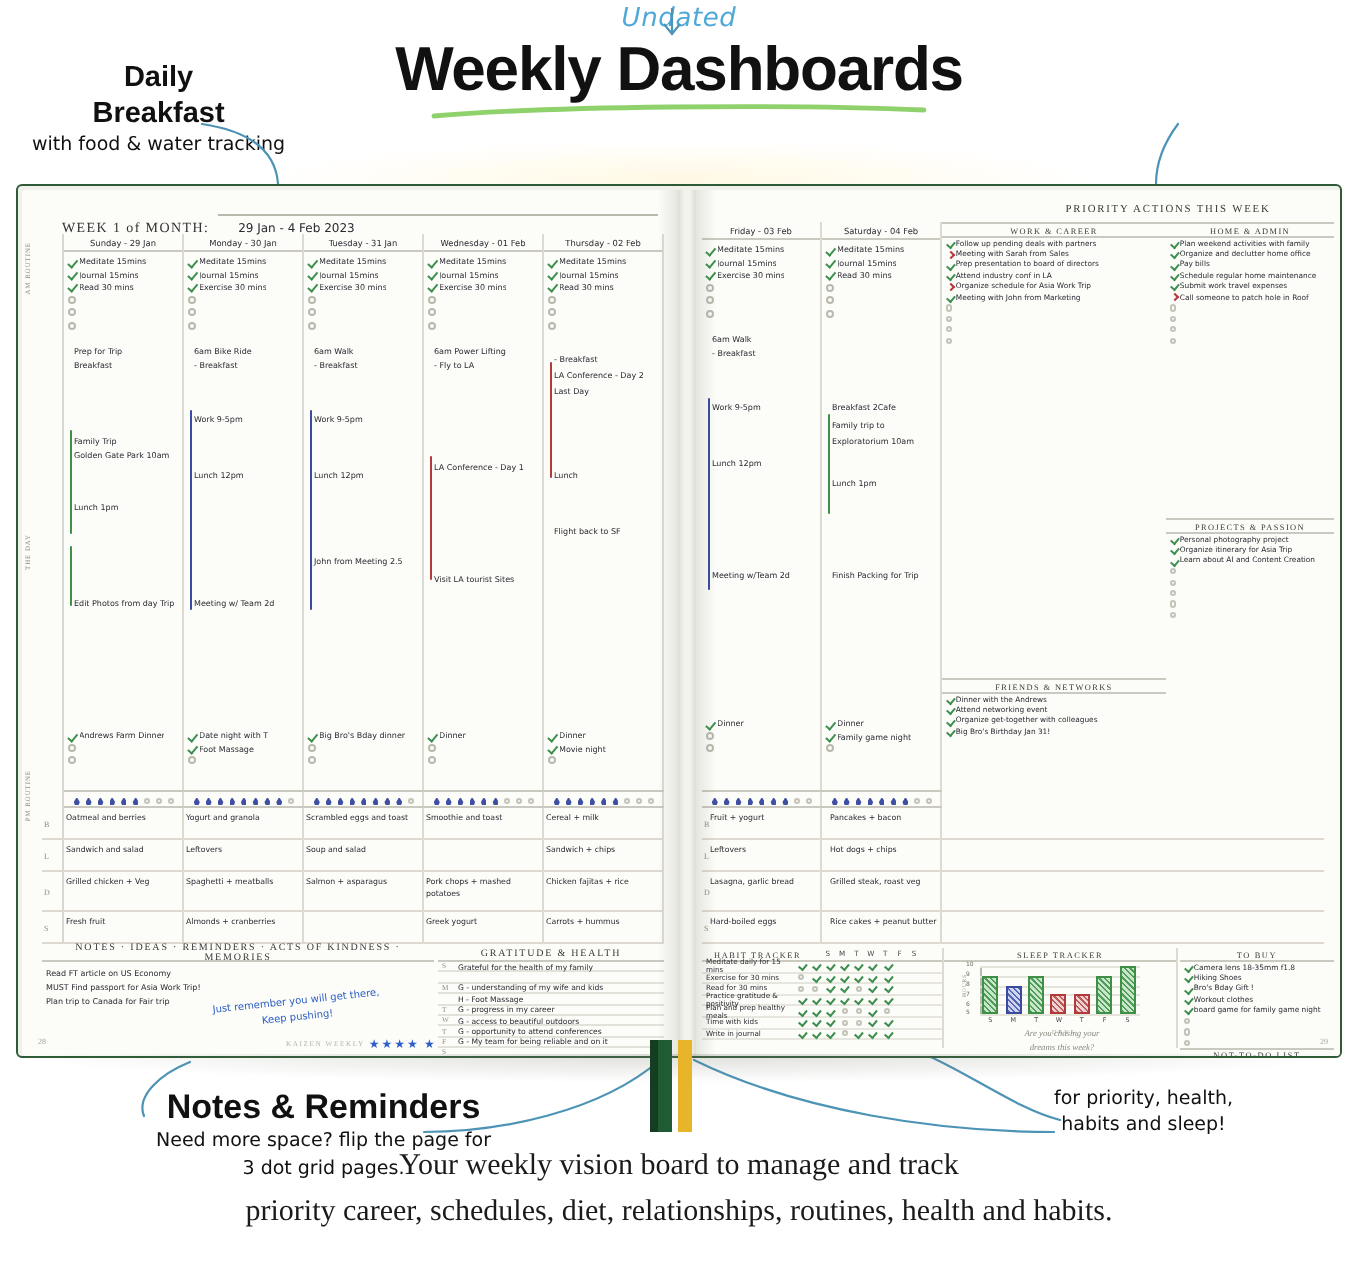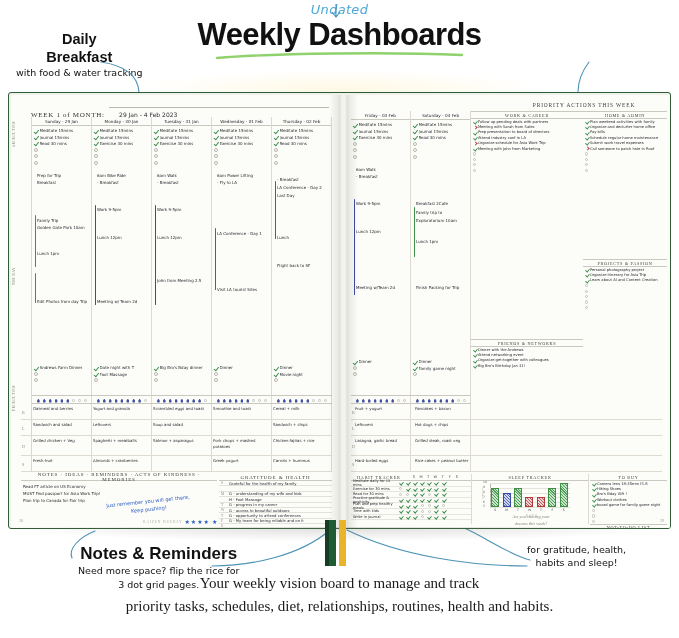--- a/index.html
+++ b/index.html
@@ -217,25 +217,25 @@
     </svg>
   </div>
 
   <div class="callout" id="co-daily">
     <div class="c1">Daily</div>
     <div class="c1">Breakfast</div>
     <div class="c2">with food &amp; water tracking</div>
   </div>
   <div class="callout" id="co-notes">
     <div class="c1">Notes &amp; Reminders</div>
-    <div class="c2">Need more space? flip the rice for</div>
+    <div class="c2">Need more space? flip the page for</div>
     <div class="c2">3 dot grid pages.</div>
   </div>
   <div class="callout" id="co-trackers">
-    <div class="c2">for gratitude, health,</div>
+    <div class="c2">for priority, health,</div>
     <div class="c2">habits and sleep!</div>
   </div>
 
   <svg class="arrows">
     <g stroke="#4c93b5" stroke-width="1.1" fill="none" stroke-linecap="round">
       <path d="M101,62 C128,66 138,78 139,92"></path>
       <path d="M589,62 C583,70 578,80 578,92"></path>
       <path d="M72,558 C68,548 80,537 95,531"></path>
       <path d="M530,560 C500,552 470,524 438,520"></path>
       <path d="M527,566 C470,566 400,556 347,530"></path>
@@ -1304,16 +1304,16 @@
     </div>
   </div>
 
   <div class="undershadow"></div>
   <div class="ribbon dark"></div>
   <div class="ribbon green"></div>
   <div class="ribbon yellow"></div>
 
   <div class="caption">
     <div>Your weekly vision board to manage and track</div>
-    <div>priority tasks, schedules, diet, relationships, routines, health and habits.</div>
+    <div>priority career, schedules, diet, relationships, routines, health and habits.</div>
   </div>
 
 </div>
 
 </body></html>

